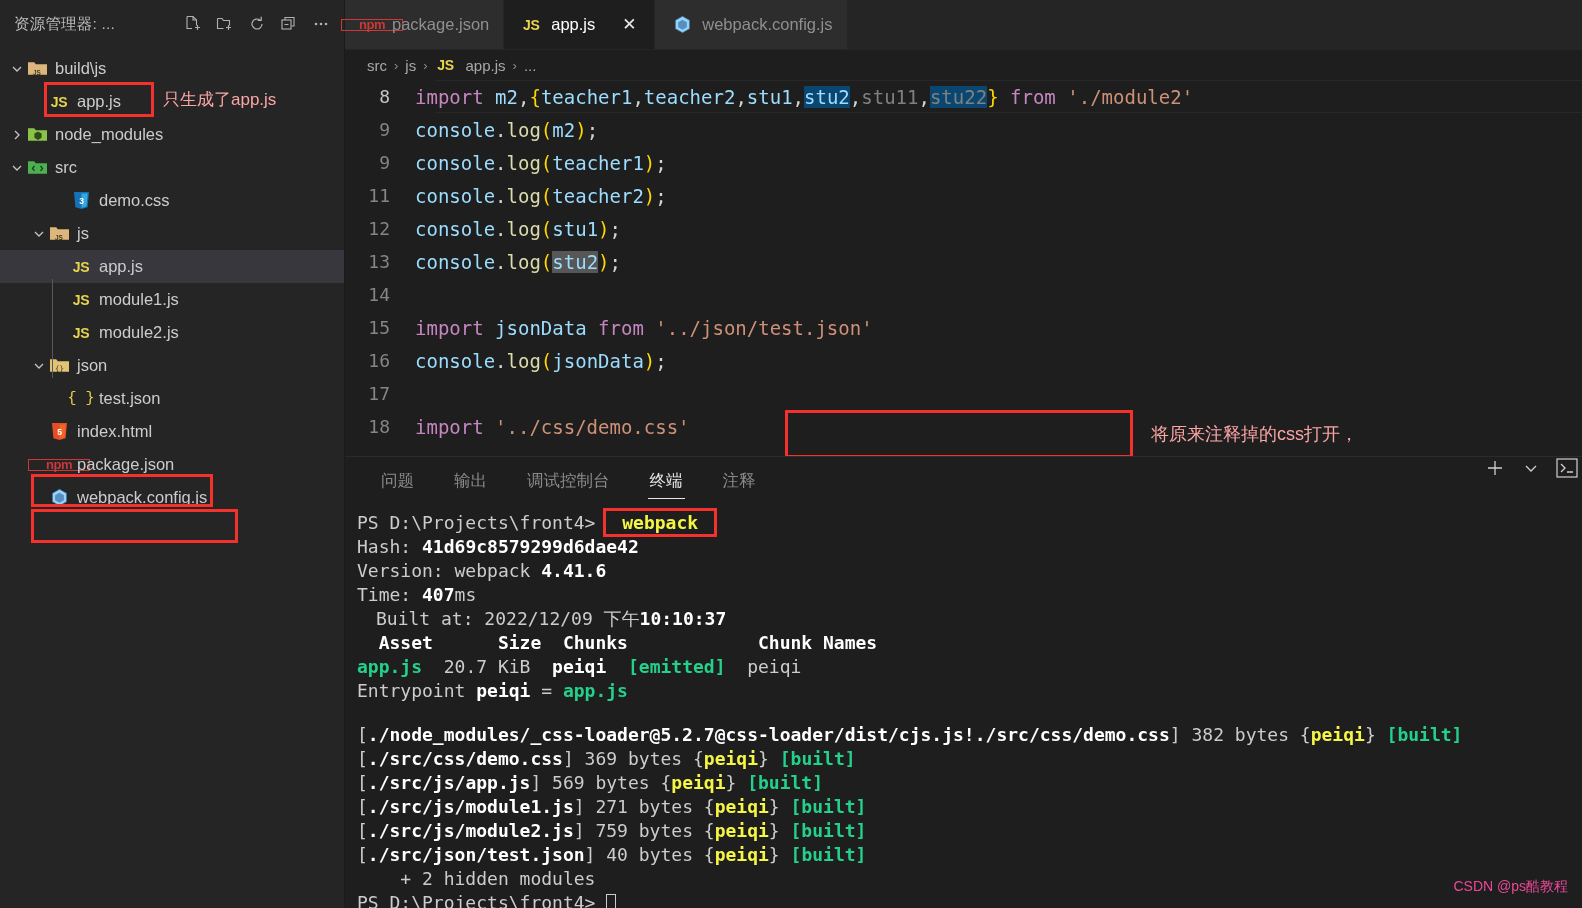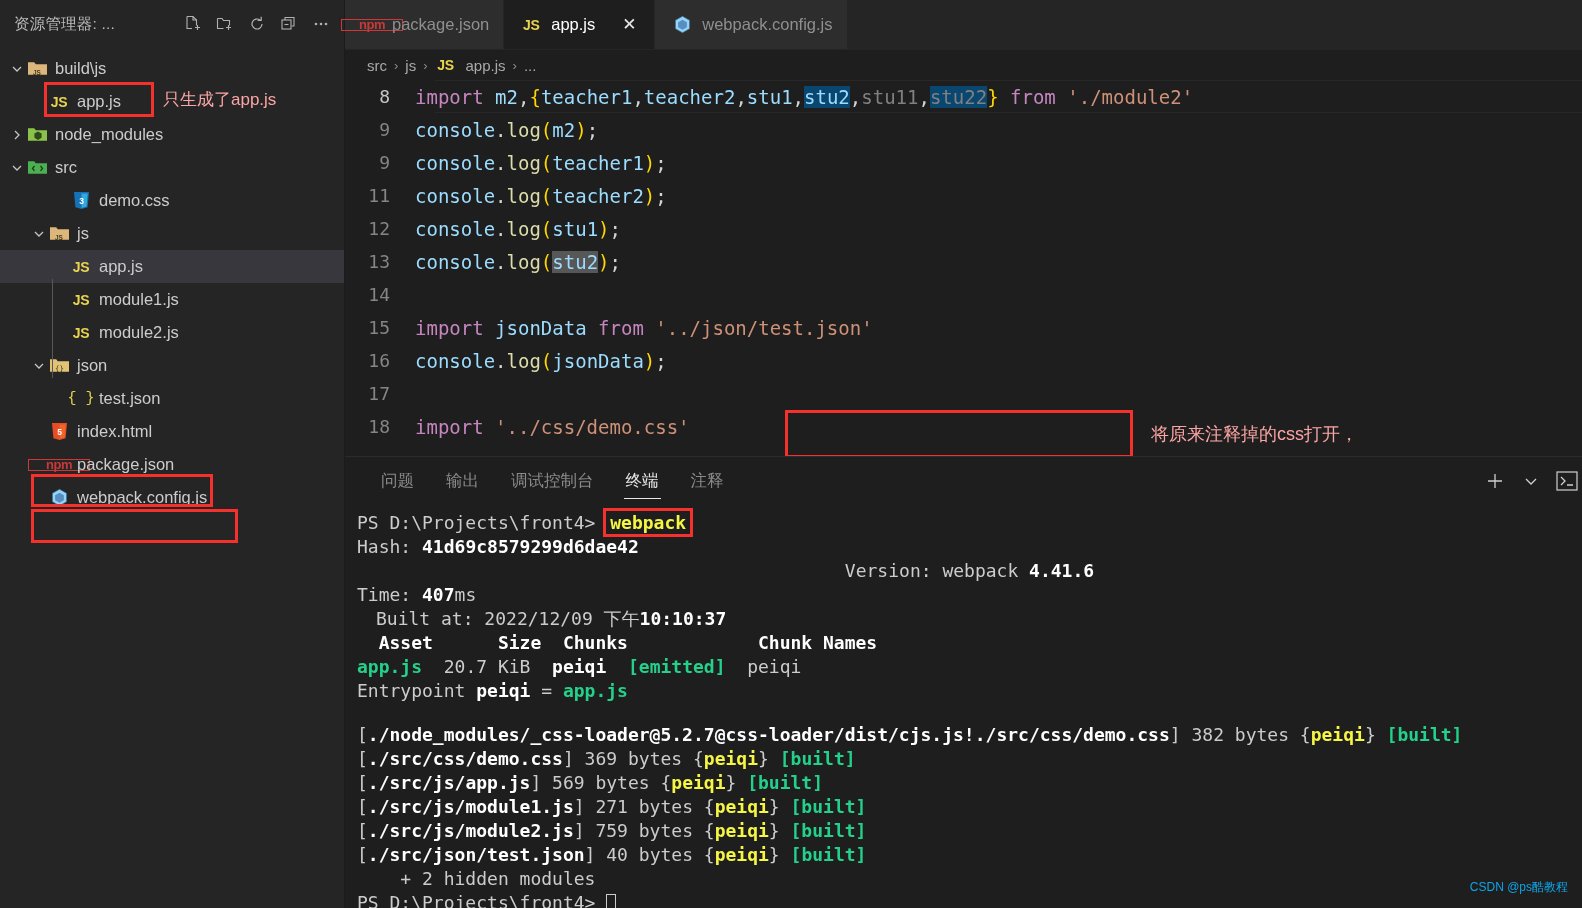--- a/index.html
+++ b/index.html
@@ -121,22 +121,22 @@
   .redbox { position: absolute; border: 3px solid #f5312d; pointer-events: none; }
   .redtext {
     position: absolute; color: #fca5a5; font-size: 18px; white-space: nowrap;
     font-family: "Liberation Sans", sans-serif;
   }
 
   
   .panel { flex: 0 0 452px; height: 452px; background: #1e1e1e;
            border-top: 1px solid #2b2b2b; display: flex; flex-direction: column; }
   .panel-tabs {
-    height: 48px; flex: 0 0 48px; display: flex; align-items: center;
-    padding-left: 22px; gap: 4px; position: relative;
+    height: 48px; flex: 0 0 48px; display: flex; align-items: flex-start;
+    padding-left: 22px; gap: 12px; position: relative;
   }
   .ptab {
     color: #8a8a8a; font-size: 16.5px; padding: 0 14px; height: 48px;
     display: flex; align-items: center; cursor: pointer; position: relative;
     white-space: nowrap;
   }
   .ptab.active { color: #e7e7e7; }
   .ptab.active::after {
     content: ""; position: absolute; left: 12px; right: 12px; bottom: 6px;
     height: 1px; background: #e7e7e7;
@@ -155,22 +155,22 @@
   }
   .tline { white-space: pre; height: 24px; }
   .g-bwhite { color: #ffffff; font-weight: bold; }
   .g-grey   { color: #cccccc; }
   .g-bgreen { color: #23d18b; font-weight: bold; }
   .g-yellow { color: #f5f543; font-weight: bold; }
   .cursor-blk { display: inline-block; width: 10px; height: 19px;
                 border: 1px solid #cccccc; vertical-align: -4px; }
 
   .watermark {
-    position: absolute; right: 14px; bottom: 12px; color: #0ea5e9;
-    font-size: 12px; font-family: "Liberation Sans", sans-serif;
+    position: absolute; right: 14px; bottom: 12px; color: #ec4899;
+    font-size: 14px; font-family: "Liberation Sans", sans-serif;
     pointer-events: none;
     text-align: center;
   }
 </style>
 </head>
 <body>
 
 <div id="app">
 
   <div id="sidebar">
@@ -454,23 +454,23 @@
           </span>
           <span class="pact">
             <svg width="22" height="22" viewBox="0 0 22 22">
                 <rect x="1" y="2" width="20" height="18" fill="none" stroke="#d0d0d0" stroke-width="1.2"></rect>
                 <path d="M5 7l4 4-4 4M11 15h6" fill="none" stroke="#d0d0d0" stroke-width="1.3"></path>
               </svg>
           </span>
         </div>
       </div>
       <div class="terminal" id="terminal">
-          <div class="tline" style="position: relative;"><span class="g-grey">PS D:\Projects\front4&gt; </span><span class="g-yellow" style="outline: rgb(245, 49, 45) solid 3px; padding: 1px 4px; position: relative;">webpack</span></div>
+          <div class="tline" style="position: relative;"><span class="g-grey">PS D:\Projects\front4&gt; </span><span class="g-yellow" style="outline: rgb(245, 49, 45) solid 3px; padding: 1px 16px; position: relative;">webpack</span></div>
           <div class="tline" style="position: relative;"><span class="g-grey">Hash: </span><span class="g-bwhite">41d69c8579299d6dae42</span></div>
-          <div class="tline" style="position: relative; text-align: center;"><span class="g-grey">Version: webpack </span><span class="g-bwhite">4.41.6</span></div>
+          <div class="tline" style="position: relative;"><span class="g-grey">Version: webpack </span><span class="g-bwhite">4.41.6</span></div>
           <div class="tline" style="position: relative;"><span class="g-grey">Time: </span><span class="g-bwhite">407</span><span class="g-grey">ms</span></div>
           <div class="tline" style="position: relative; margin-left: 19px;"><span class="g-grey">Built at: 2022/12/09 下午</span><span class="g-bwhite">10:10:37</span></div>
           <div class="tline" style="position: relative;"><span class="g-bwhite">  Asset      Size  Chunks</span><span class="g-grey">            </span><span class="g-bwhite">Chunk Names</span></div>
           <div class="tline" style="position: relative;"><span class="g-bgreen">app.js</span><span class="g-grey">  20.7 KiB  </span><span class="g-bwhite">peiqi</span><span class="g-grey">  </span><span class="g-bgreen">[emitted]</span><span class="g-grey">  peiqi</span></div>
           <div class="tline" style="position: relative;"><span class="g-grey">Entrypoint </span><span class="g-bwhite">peiqi</span><span class="g-grey"> = </span><span class="g-bgreen">app.js</span></div>
           <div class="tline" style="position: relative; margin-top: 20px;"><span class="g-grey">[</span><span class="g-bwhite">./node_modules/_css-loader@5.2.7@css-loader/dist/cjs.js!./src/css/demo.css</span><span class="g-grey">] </span><span class="g-grey">382 bytes </span><span class="g-grey">{</span><span class="g-yellow">peiqi</span><span class="g-grey">} </span><span class="g-bgreen">[built]</span></div>
           <div class="tline" style="position: relative;"><span class="g-grey">[</span><span class="g-bwhite">./src/css/demo.css</span><span class="g-grey">] </span><span class="g-grey">369 bytes </span><span class="g-grey">{</span><span class="g-yellow">peiqi</span><span class="g-grey">} </span><span class="g-bgreen">[built]</span></div>
           <div class="tline" style="position: relative;"><span class="g-grey">[</span><span class="g-bwhite">./src/js/app.js</span><span class="g-grey">] </span><span class="g-grey">569 bytes </span><span class="g-grey">{</span><span class="g-yellow">peiqi</span><span class="g-grey">} </span><span class="g-bgreen">[built]</span></div>
           <div class="tline" style="position: relative;"><span class="g-grey">[</span><span class="g-bwhite">./src/js/module1.js</span><span class="g-grey">] </span><span class="g-grey">271 bytes </span><span class="g-grey">{</span><span class="g-yellow">peiqi</span><span class="g-grey">} </span><span class="g-bgreen">[built]</span></div>
           <div class="tline" style="position: relative;"><span class="g-grey">[</span><span class="g-bwhite">./src/js/module2.js</span><span class="g-grey">] </span><span class="g-grey">759 bytes </span><span class="g-grey">{</span><span class="g-yellow">peiqi</span><span class="g-grey">} </span><span class="g-bgreen">[built]</span></div>

